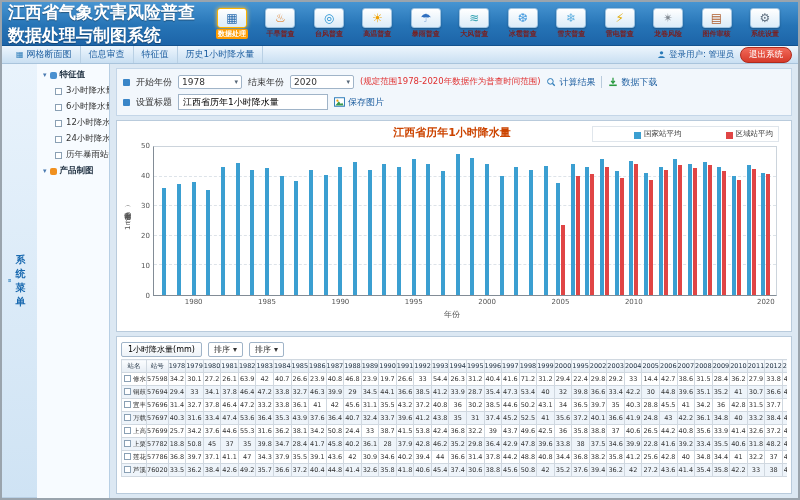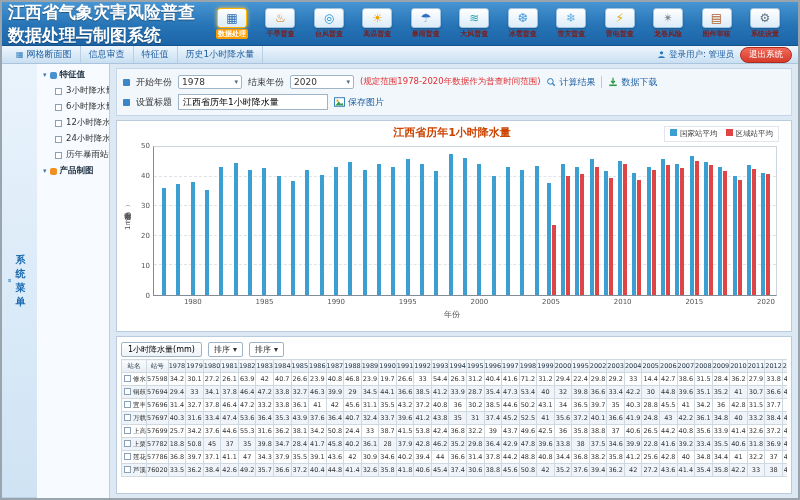--- a/index.html
+++ b/index.html
@@ -48,21 +48,21 @@
   .note { color:#e03030; font-size:8.5px; white-space:nowrap; }
   .link-btn { display:inline-flex; align-items:center; gap:3px; color:#1a5c9e; cursor:pointer; font-size:9px; }
   .vdiv { width:1px; height:12px; background:#b9cbdc; }
   .text-input { border:1px solid #a0b4c8; background:#fff; font-size:9px; padding:1px 4px; width:150px; height:16px; font-family:inherit; }
 
   
   .chart-panel { position:relative; background:#fff; border:1px solid #b9cbdc; margin-top:4px; height:212px; flex:0 0 212px; padding:4px 8px 2px 4px; }
   .chart-title { text-align:center; color:#cc4400; font-weight:bold; font-size:11px; margin-bottom:2px; }
   .legend { position:absolute; top:5px; right:12px; display:flex; gap:8px; border:1px solid #e0e6ec; background:#fff; padding:2px 5px; font-size:7.5px; color:#333; align-items:center; }
   .leg-sw { width:7px; height:7px; display:inline-block; margin-right:3px; }
-  .leg-item { display:inline-flex; align-items:flex-start; }
+  .leg-item { display:inline-flex; align-items:flex-end;margin-left:36px; }
   .chart-body { display:flex; align-items:flex-start; padding:4px 6px 0 2px; }
   .ylabel-v { writing-mode:vertical-rl; transform:rotate(180deg); font-size:7px; color:#555; height:150px; display:flex; align-items:center; justify-content:center; }
   .yaxis { position:relative; width:20px; height:150px; font-size:7px; color:#555; flex:0 0 20px; }
   .ytick { position:absolute; right:3px; }
   .plot { position:relative; flex:1; height:150px; border:1px solid #ccd4dc; border-left:1px solid #828c96; border-bottom:1px solid #828c96; background:#fff; }
   .grid-line { position:absolute; left:0; right:0; border-top:1px dashed #dde3e9; }
   .bars { position:absolute; left:0; right:0; top:0; bottom:0; display:flex; align-items:flex-end; padding:0 3px; }
   .bar-group { flex:1; display:flex; align-items:flex-end; justify-content:center; gap:1px; height:100%; position:relative; }
   .bar { width:4px; }
   .xtick { position:absolute; bottom:-11px; left:50%; transform:translateX(-50%); font-size:7px; color:#555; }
@@ -412,25 +412,20 @@
                   <div class="bar" style="height: 86.8%; background: rgb(59, 159, 209);"></div>
                   <div class="bar" style="height: 84.4%; background: rgb(224, 69, 69);"></div>
                 </div>
                 <div class="bar-group">
                   <div class="bar" style="height: 92%; background: rgb(59, 159, 209);"></div>
                   <div class="bar" style="height: 88%; background: rgb(224, 69, 69);"></div>
                 </div>
                 <div class="bar-group">
                   <div class="bar" style="height: 88.4%; background: rgb(59, 159, 209);"></div>
                   <div class="bar" style="height: 85.6%; background: rgb(224, 69, 69);"></div>
-                </div>
-                <div class="bar-group">
-                  <div class="bar" style="height: 93.6%; background: rgb(59, 159, 209);"></div>
-                  <div class="bar" style="height: 90.4%; background: rgb(224, 69, 69);"></div>
-                  <span class="xtick">2015</span>
                 </div>
                 <div class="bar-group">
                   <div class="bar" style="height: 90%; background: rgb(59, 159, 209);"></div>
                   <div class="bar" style="height: 87.6%; background: rgb(224, 69, 69);"></div>
                 </div>
                 <div class="bar-group">
                   <div class="bar" style="height: 86.4%; background: rgb(59, 159, 209);"></div>
                   <div class="bar" style="height: 83.8%; background: rgb(224, 69, 69);"></div>
                 </div>
                 <div class="bar-group">
@@ -779,21 +774,21 @@
                   <td>37.5</td>
                   <td>34.6</td>
                   <td>39.9</td>
                   <td>22.8</td>
                   <td>41.6</td>
                   <td>39.2</td>
                   <td>33.4</td>
                   <td>35.5</td>
                   <td>40.6</td>
                   <td>31.8</td>
-                  <td>36.9</td>
+                  <td>48.2</td>
                   <td>43.8</td>
                 </tr>
                 <tr>
                   <td class="namecell"><span class="cb"></span><span>莲花</span></td>
                   <td>57786</td>
                   <td>36.8</td>
                   <td>39.7</td>
                   <td>37.1</td>
                   <td>41.1</td>
                   <td>47</td>

